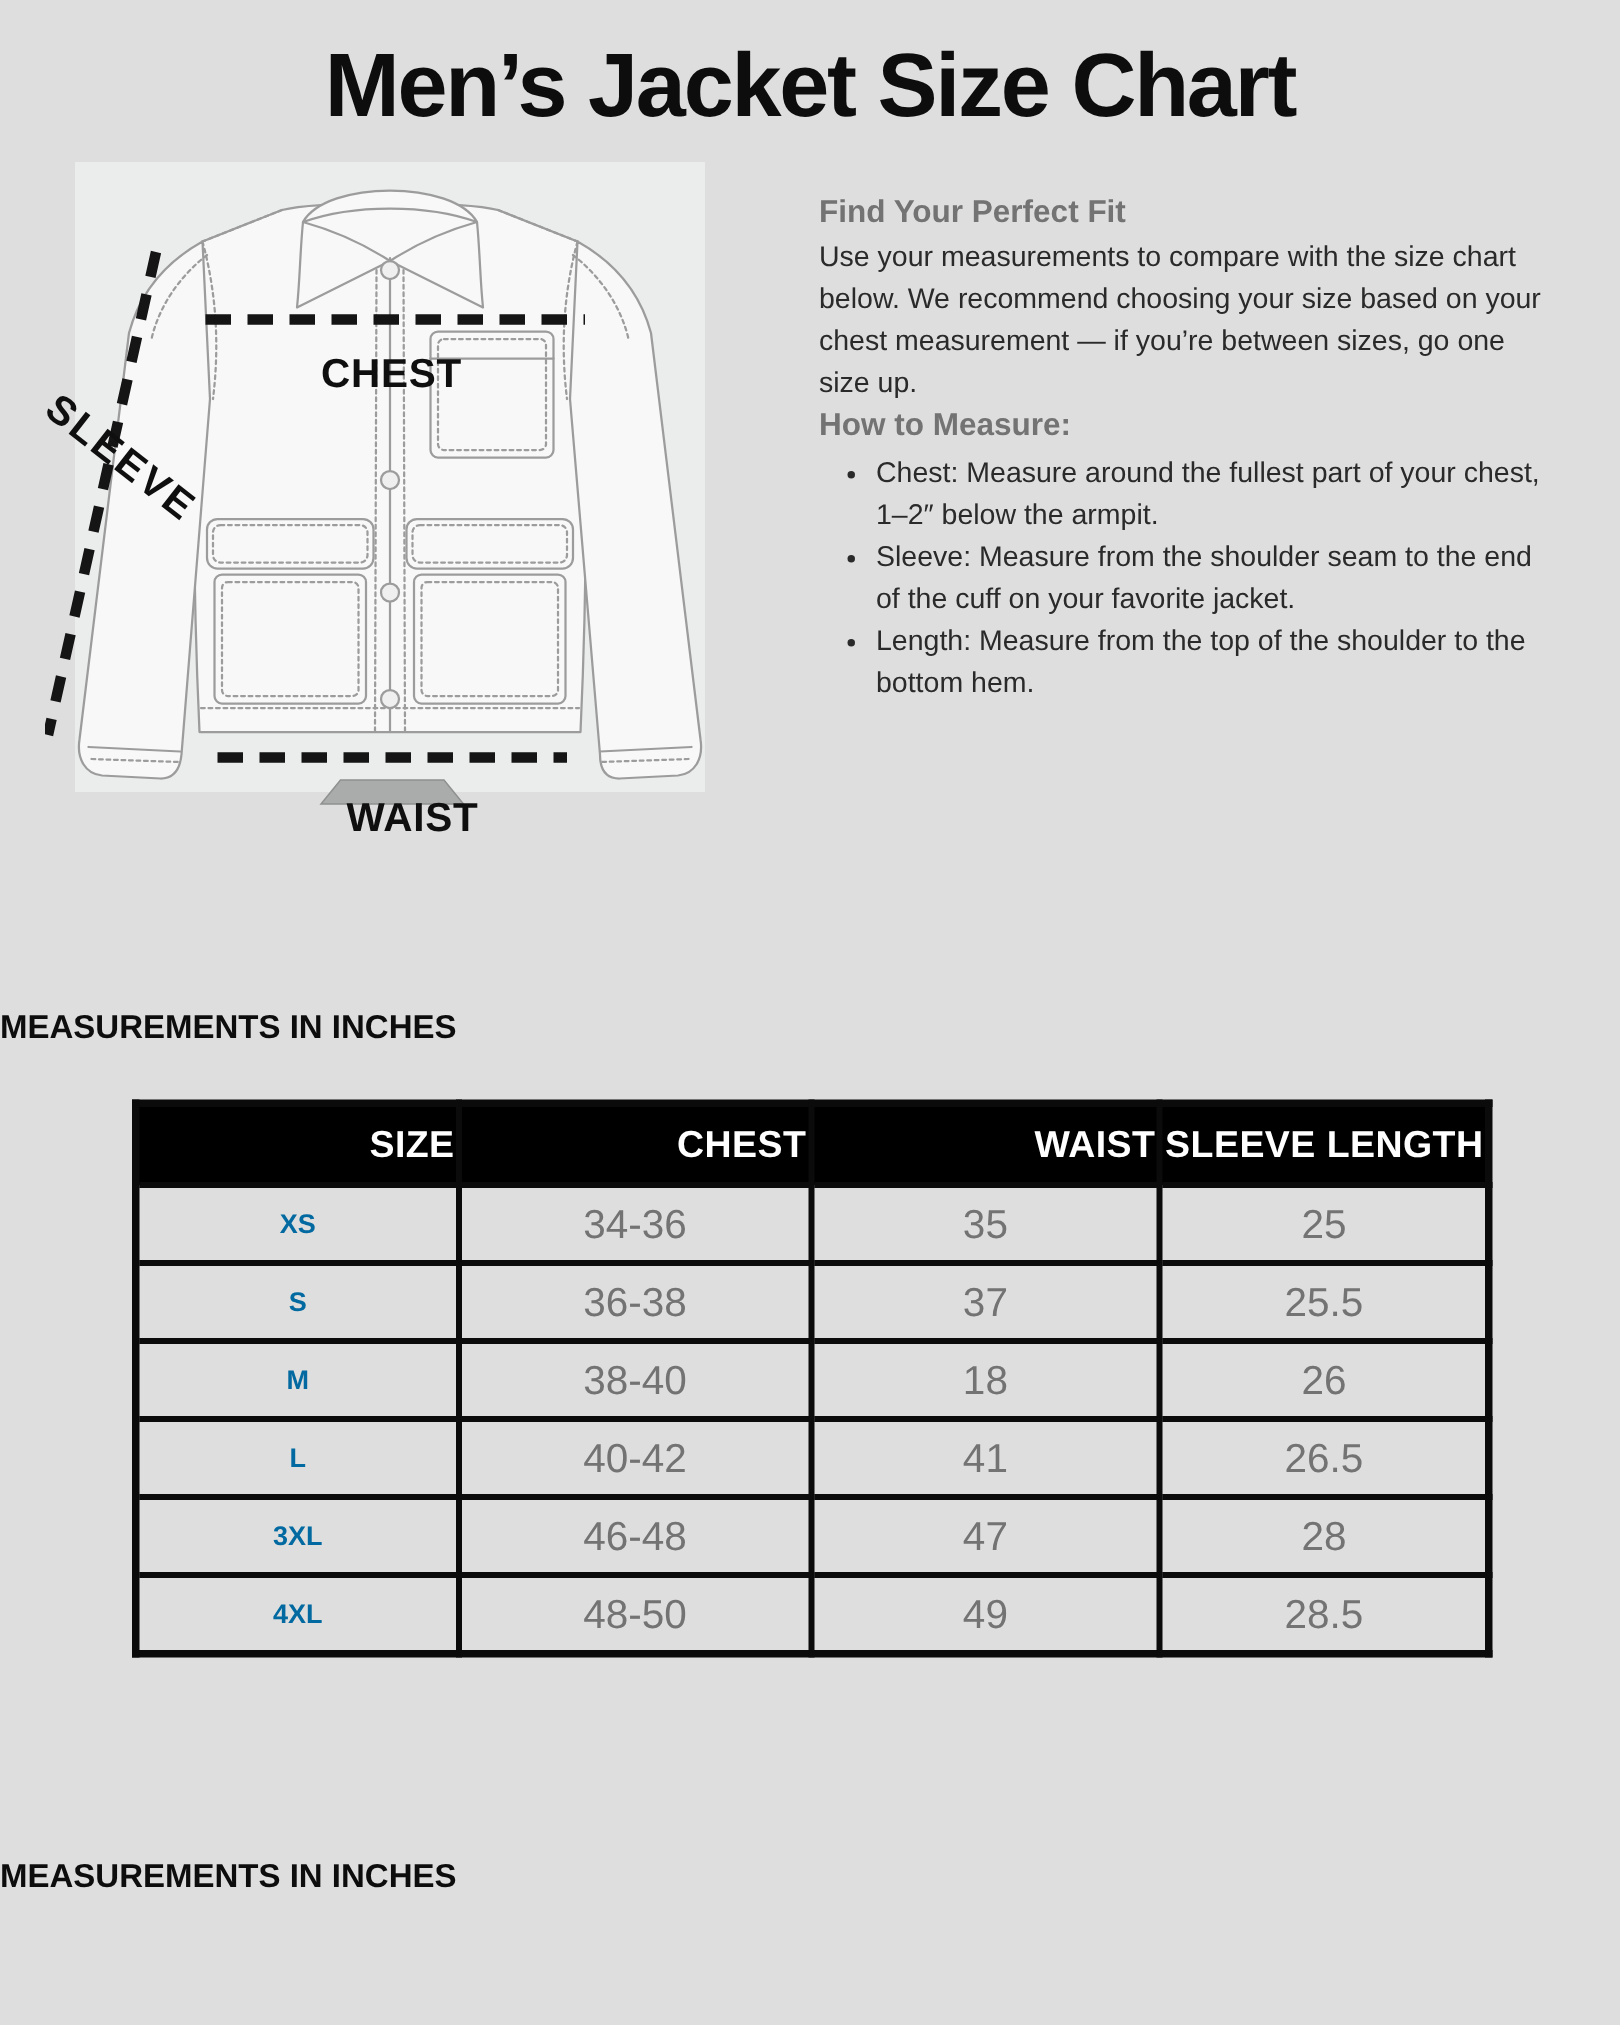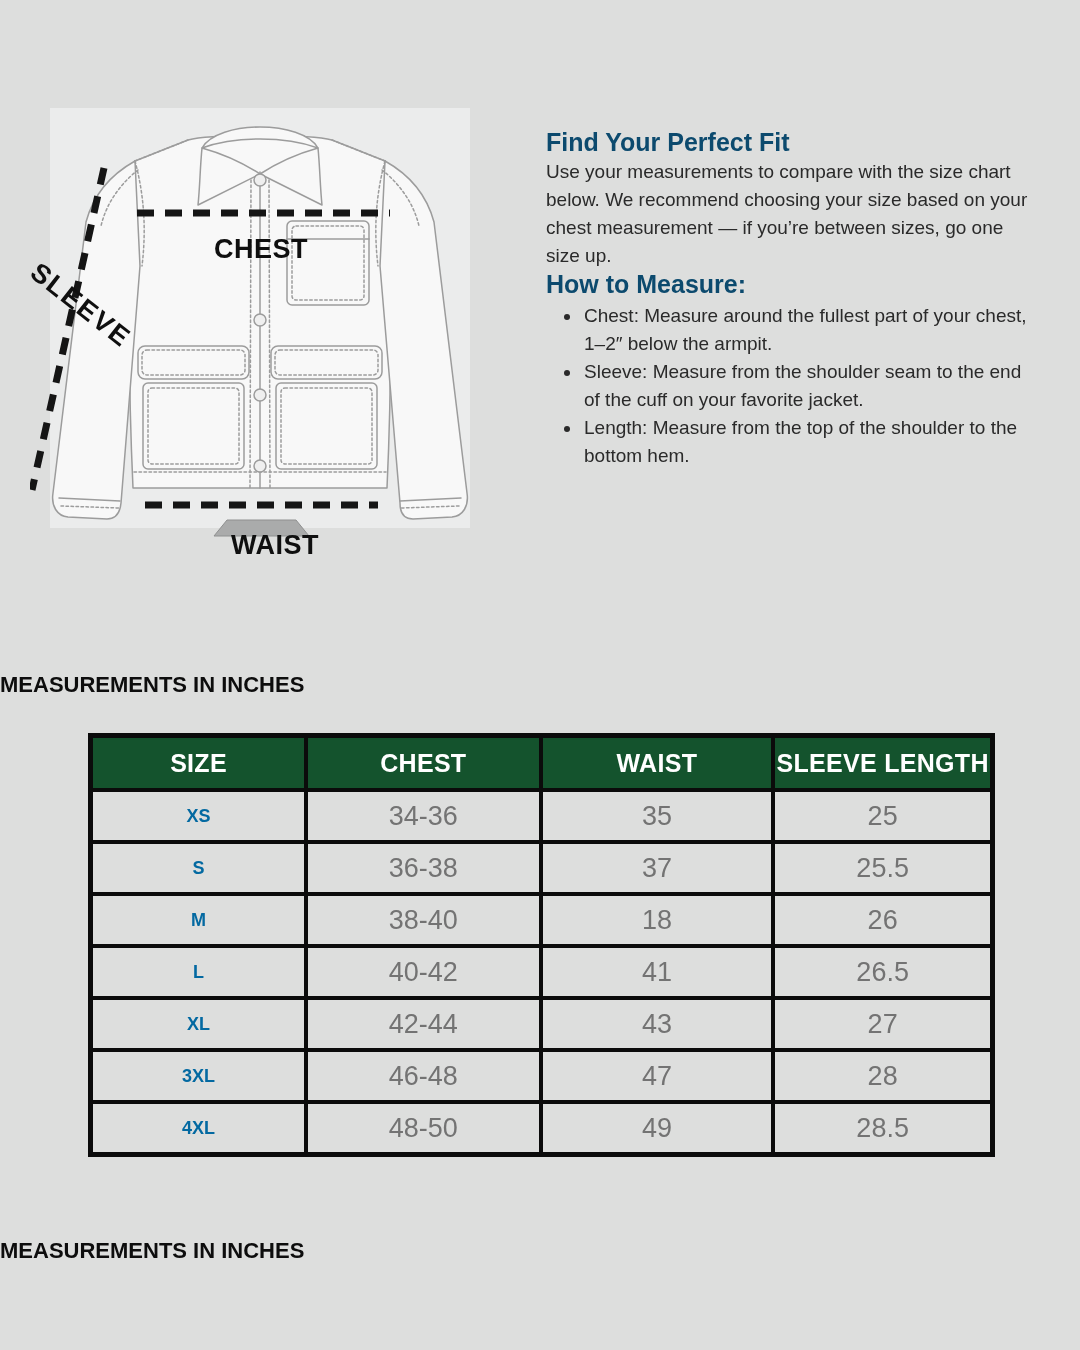--- a/index.html
+++ b/index.html
@@ -17,49 +17,50 @@
   .figure{position:absolute;left:30px;top:100px;width:490px;height:475px;}
   .panel{position:absolute;left:20px;top:8px;width:420px;height:420px;background:#ebecec;}
   .panel svg{display:block;width:100%;height:100%;}
   .overlay{position:absolute;left:0;top:0;width:490px;height:475px;pointer-events:none;}
   .lbl{position:absolute;font-weight:bold;font-size:27px;letter-spacing:.5px;color:#0f0f0f;}
   .lbl-chest{left:146px;top:134px;width:170px;text-align:center;}
   .lbl-waist{left:160px;top:430px;width:170px;text-align:center;}
   .lbl-sleeve{left:-22px;top:190px;width:145px;text-align:center;letter-spacing:2px;transform:rotate(38deg);}
   
   .info{position:absolute;left:546px;top:128px;width:482px;font-size:19px;line-height:28px;color:#2a2a2a;}
-  .info-h{font-weight:bold;color:#0c4a6e;font-size:25px;}
+  .info-h{font-weight:bold;color:#737373;font-size:21px;}
   .info p{margin:2px 0 0 0;}
   .info .mt{}
   .info ul{margin:4px 0 0 0;padding-left:36px;}
   .info li{padding-left:2px;margin:0;}
   
   .caption{position:absolute;left:0;width:1024px;text-align:left;font-weight:bold;font-size:22px;color:#0d0d0d;}
   .caption-top{top:672px;}
   .caption-bottom{top:1238px;}
   
   .size-table{
     position:absolute;left:88px;top:733px;width:907px;
     border-collapse:collapse;border:5px solid #0b0b0b;table-layout:fixed;
   }
   .size-table th{
-    background:#14532d;color:#fff;border:4px solid #0b0b0b;
-    font-size:25px;font-weight:bold;height:48px;letter-spacing:.3px;text-align:center;
+    background:#000000;color:#fff;border:4px solid #0b0b0b;
+    font-size:25px;font-weight:bold;height:48px;letter-spacing:.3px;text-align:right;
   }
   .size-table td{
     border:4px solid #0b0b0b;text-align:center;height:46px;
     font-size:27px;font-weight:normal;color:#737373;
   }
   .size-table td.size-col{font-weight:bold;font-size:18px;color:#0369a1;}
 </style>
 </head>
 <body>
 
 <div class="page">
 
+  <h1 class="page-title">Men’s Jacket Size Chart</h1>
 
   <div class="figure">
     <div class="panel">
       <svg viewBox="0 0 420 420" aria-hidden="true">
         <g stroke="#9c9c9c" stroke-width="1.5" fill="#f8f8f8" stroke-linejoin="round" stroke-linecap="round">
 
           <path d="M85,53 L138,32 C160,26 260,26 282,32 L335,53 C341,125 343,250 337,380 L83,380 C77,250 79,125 85,53 Z"></path>
 
           <path d="M85,53 C60,67 43,88 36,114 L3,385 C1,398 7,408 18,409 L57,411 C66,411 70,405 71,395 L90,158 Z"></path>
           <path d="M335,53 C360,67 377,88 384,114 L417,385 C419,398 413,408 402,409 L363,411 C354,411 350,405 350,395 L330,158 Z"></path>
@@ -170,26 +171,20 @@
         <td>18</td>
         <td>26</td>
       </tr>
       <tr>
         <td class="size-col">L</td>
         <td>40-42</td>
         <td>41</td>
         <td>26.5</td>
       </tr>
       <tr>
-        <td class="size-col">XL</td>
-        <td>42-44</td>
-        <td>43</td>
-        <td>27</td>
-      </tr>
-      <tr>
         <td class="size-col">3XL</td>
         <td>46-48</td>
         <td>47</td>
         <td>28</td>
       </tr>
       <tr>
         <td class="size-col">4XL</td>
         <td>48-50</td>
         <td>49</td>
         <td>28.5</td>

